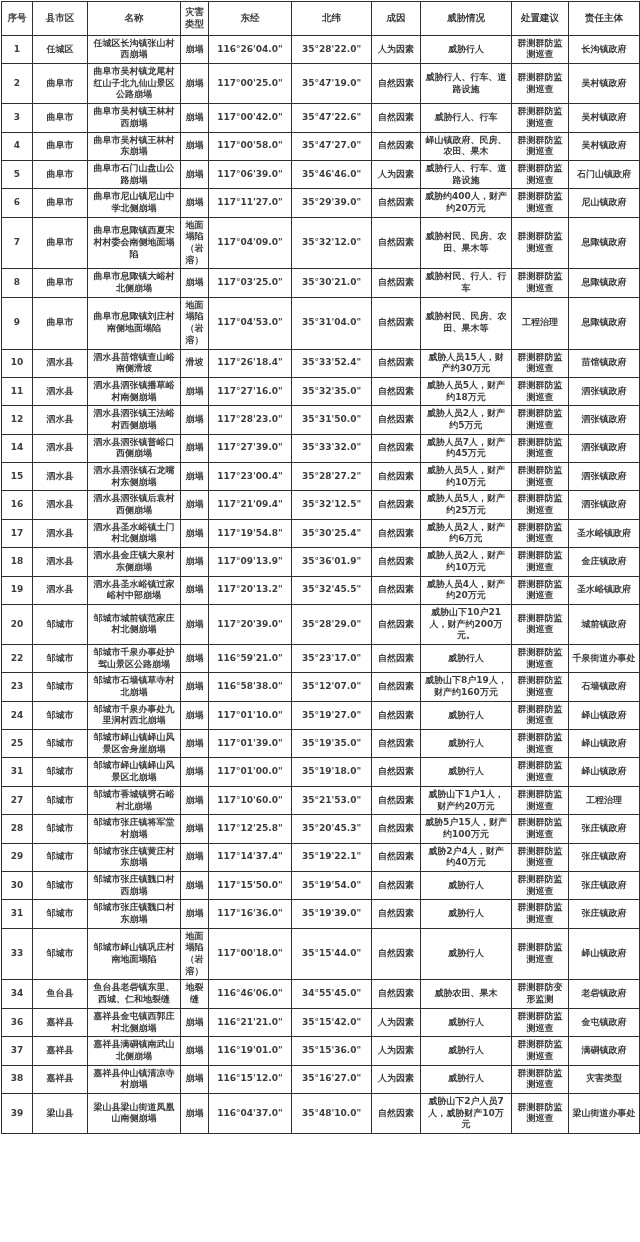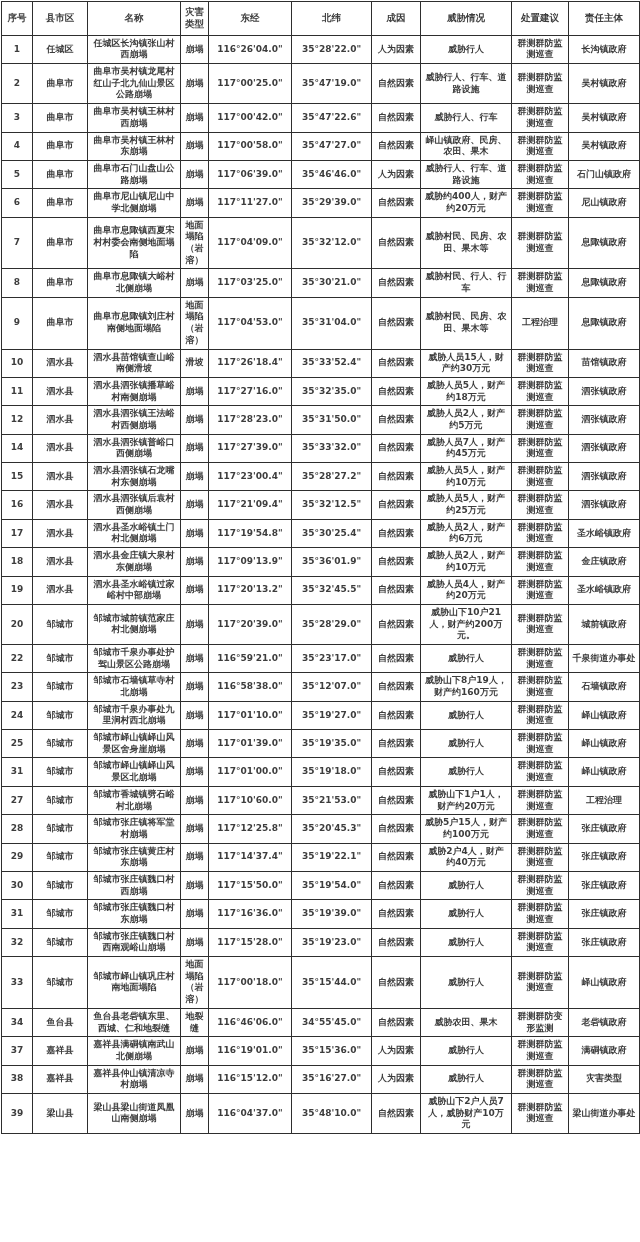--- a/index.html
+++ b/index.html
@@ -393,32 +393,20 @@
           <td class="c-name">邹城市张庄镇魏口村东崩塌</td>
           <td>崩塌</td>
           <td>117°16'36.0"</td>
           <td>35°19'39.0"</td>
           <td>自然因素</td>
           <td class="c-threat">威胁行人</td>
           <td class="c-sugg">群测群防监测巡查</td>
           <td>张庄镇政府</td>
         </tr>
         <tr class="data-row">
-          <td>32</td>
-          <td>邹城市</td>
-          <td class="c-name">邹城市张庄镇魏口村西南观峪山崩塌</td>
-          <td>崩塌</td>
-          <td>117°15'28.0"</td>
-          <td>35°19'23.0"</td>
-          <td>自然因素</td>
-          <td class="c-threat">威胁行人</td>
-          <td class="c-sugg">群测群防监测巡查</td>
-          <td>张庄镇政府</td>
-        </tr>
-        <tr class="data-row">
           <td>33</td>
           <td>邹城市</td>
           <td class="c-name">邹城市峄山镇巩庄村南地面塌陷</td>
           <td>地面塌陷（岩溶）</td>
           <td>117°00'18.0"</td>
           <td>35°15'44.0"</td>
           <td>自然因素</td>
           <td class="c-threat">威胁行人</td>
           <td class="c-sugg">群测群防监测巡查</td>
           <td>峄山镇政府</td>
@@ -429,20 +417,32 @@
           <td class="c-name">鱼台县老砦镇东里、西城、仁和地裂缝</td>
           <td>地裂缝</td>
           <td>116°46'06.0"</td>
           <td>34°55'45.0"</td>
           <td>自然因素</td>
           <td class="c-threat">威胁农田、果木</td>
           <td class="c-sugg">群测群防变形监测</td>
           <td>老砦镇政府</td>
         </tr>
         <tr class="data-row">
+          <td>36</td>
+          <td>嘉祥县</td>
+          <td class="c-name">嘉祥县金屯镇西郭庄村北侧崩塌</td>
+          <td>崩塌</td>
+          <td>116°21'21.0"</td>
+          <td>35°15'42.0"</td>
+          <td>人为因素</td>
+          <td class="c-threat">威胁行人</td>
+          <td class="c-sugg">群测群防监测巡查</td>
+          <td>金屯镇政府</td>
+        </tr>
+        <tr class="data-row">
           <td>37</td>
           <td>嘉祥县</td>
           <td class="c-name">嘉祥县满硐镇南武山北侧崩塌</td>
           <td>崩塌</td>
           <td>116°19'01.0"</td>
           <td>35°15'36.0"</td>
           <td>人为因素</td>
           <td class="c-threat">威胁行人</td>
           <td class="c-sugg">群测群防监测巡查</td>
           <td>满硐镇政府</td>

